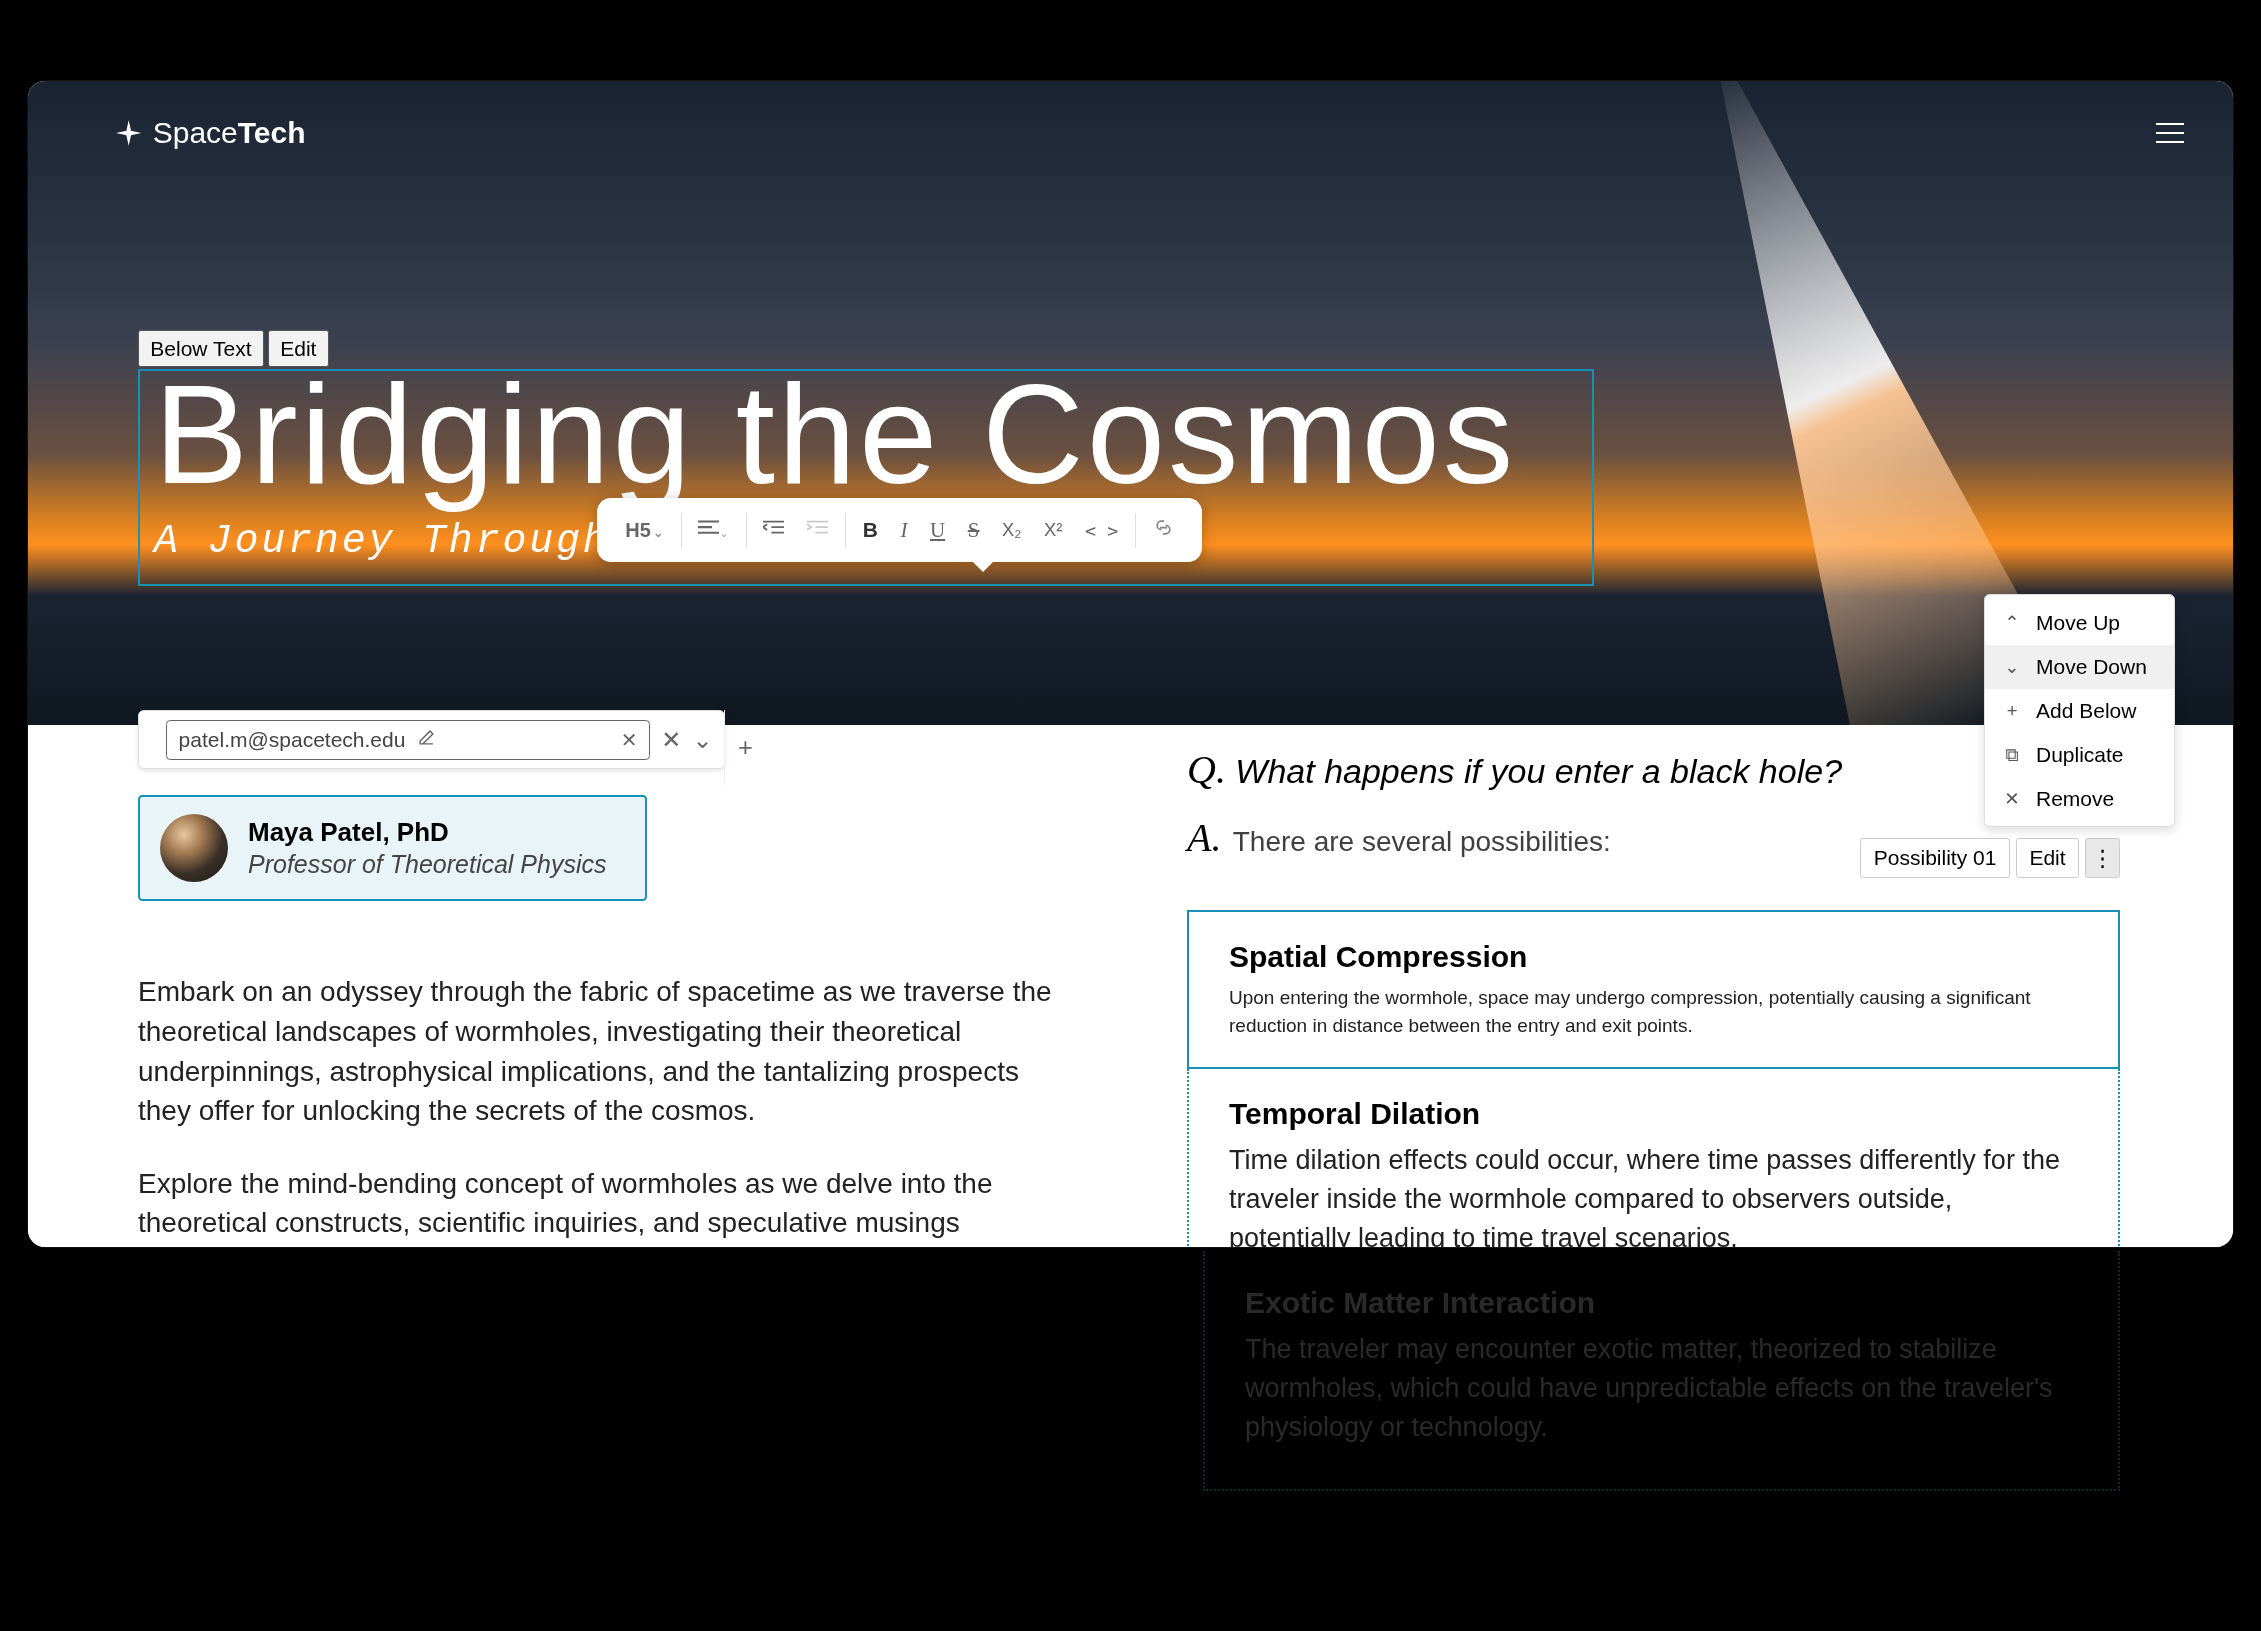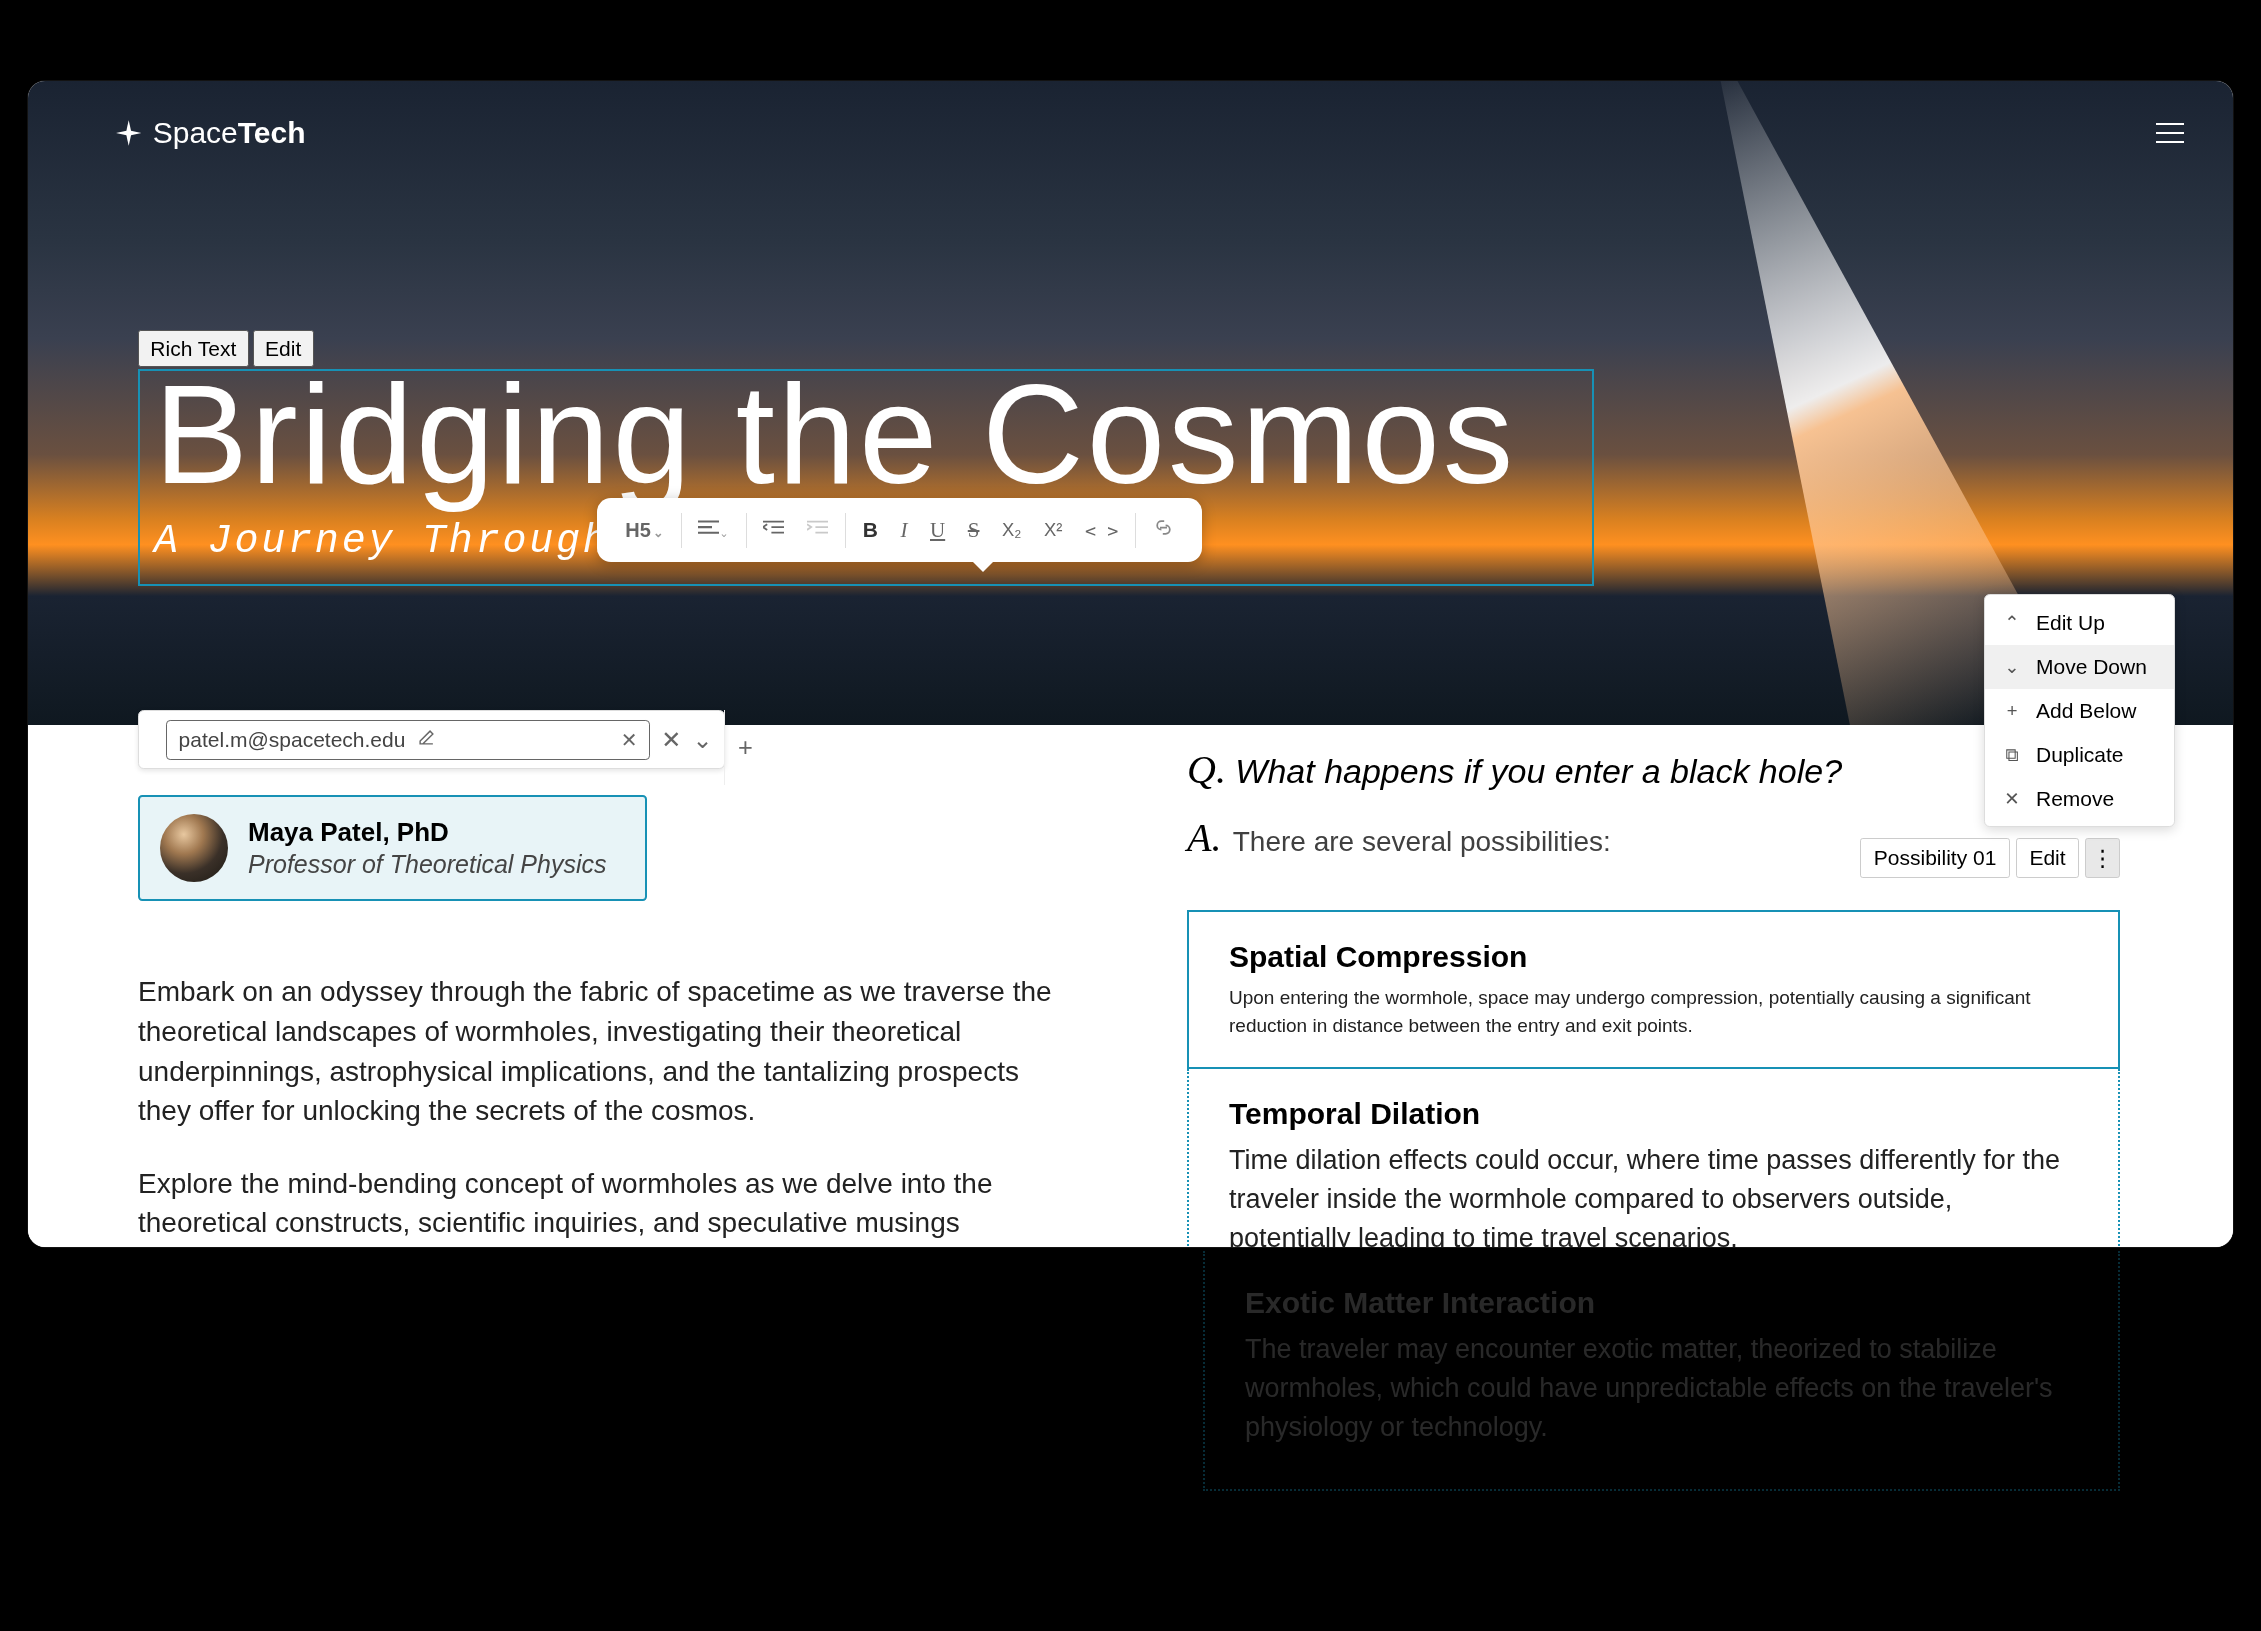--- a/index.html
+++ b/index.html
@@ -365,21 +365,21 @@
         </span>
       </div>
       <div class="hamburger">
         <span></span>
           <span></span>
           <span></span>
       </div>
     </div>
 
     <div class="badges">
-      <div class="badge">Rich Text</div>
+      <div class="badge">Below Text</div>
       <div class="badge">Edit</div>
     </div>
 
     <div class="title-box">
       <div class="main-title">Bridging the Cosmos</div>
       <div class="subtitle">
         <span>A Journey Through Wormholes</span><span class="caret"></span>
       </div>
     </div>
 
@@ -477,21 +477,21 @@
     <div>
       <div class="author-name">Maya Patel, PhD</div>
       <div class="author-title">Professor of Theoretical Physics</div>
     </div>
   </div>
 </div>
 
 <div class="context-menu">
   <div class="menu-item">
     <span class="menu-icon">⌃</span>
-    <span>Edit Up</span>
+    <span>Move Up</span>
   </div>
   <div class="menu-item hover">
     <span class="menu-icon">⌄</span>
     <span>Move Down</span>
   </div>
   <div class="menu-item">
     <span class="menu-icon">+</span>
     <span>Add Below</span>
   </div>
   <div class="menu-item">

